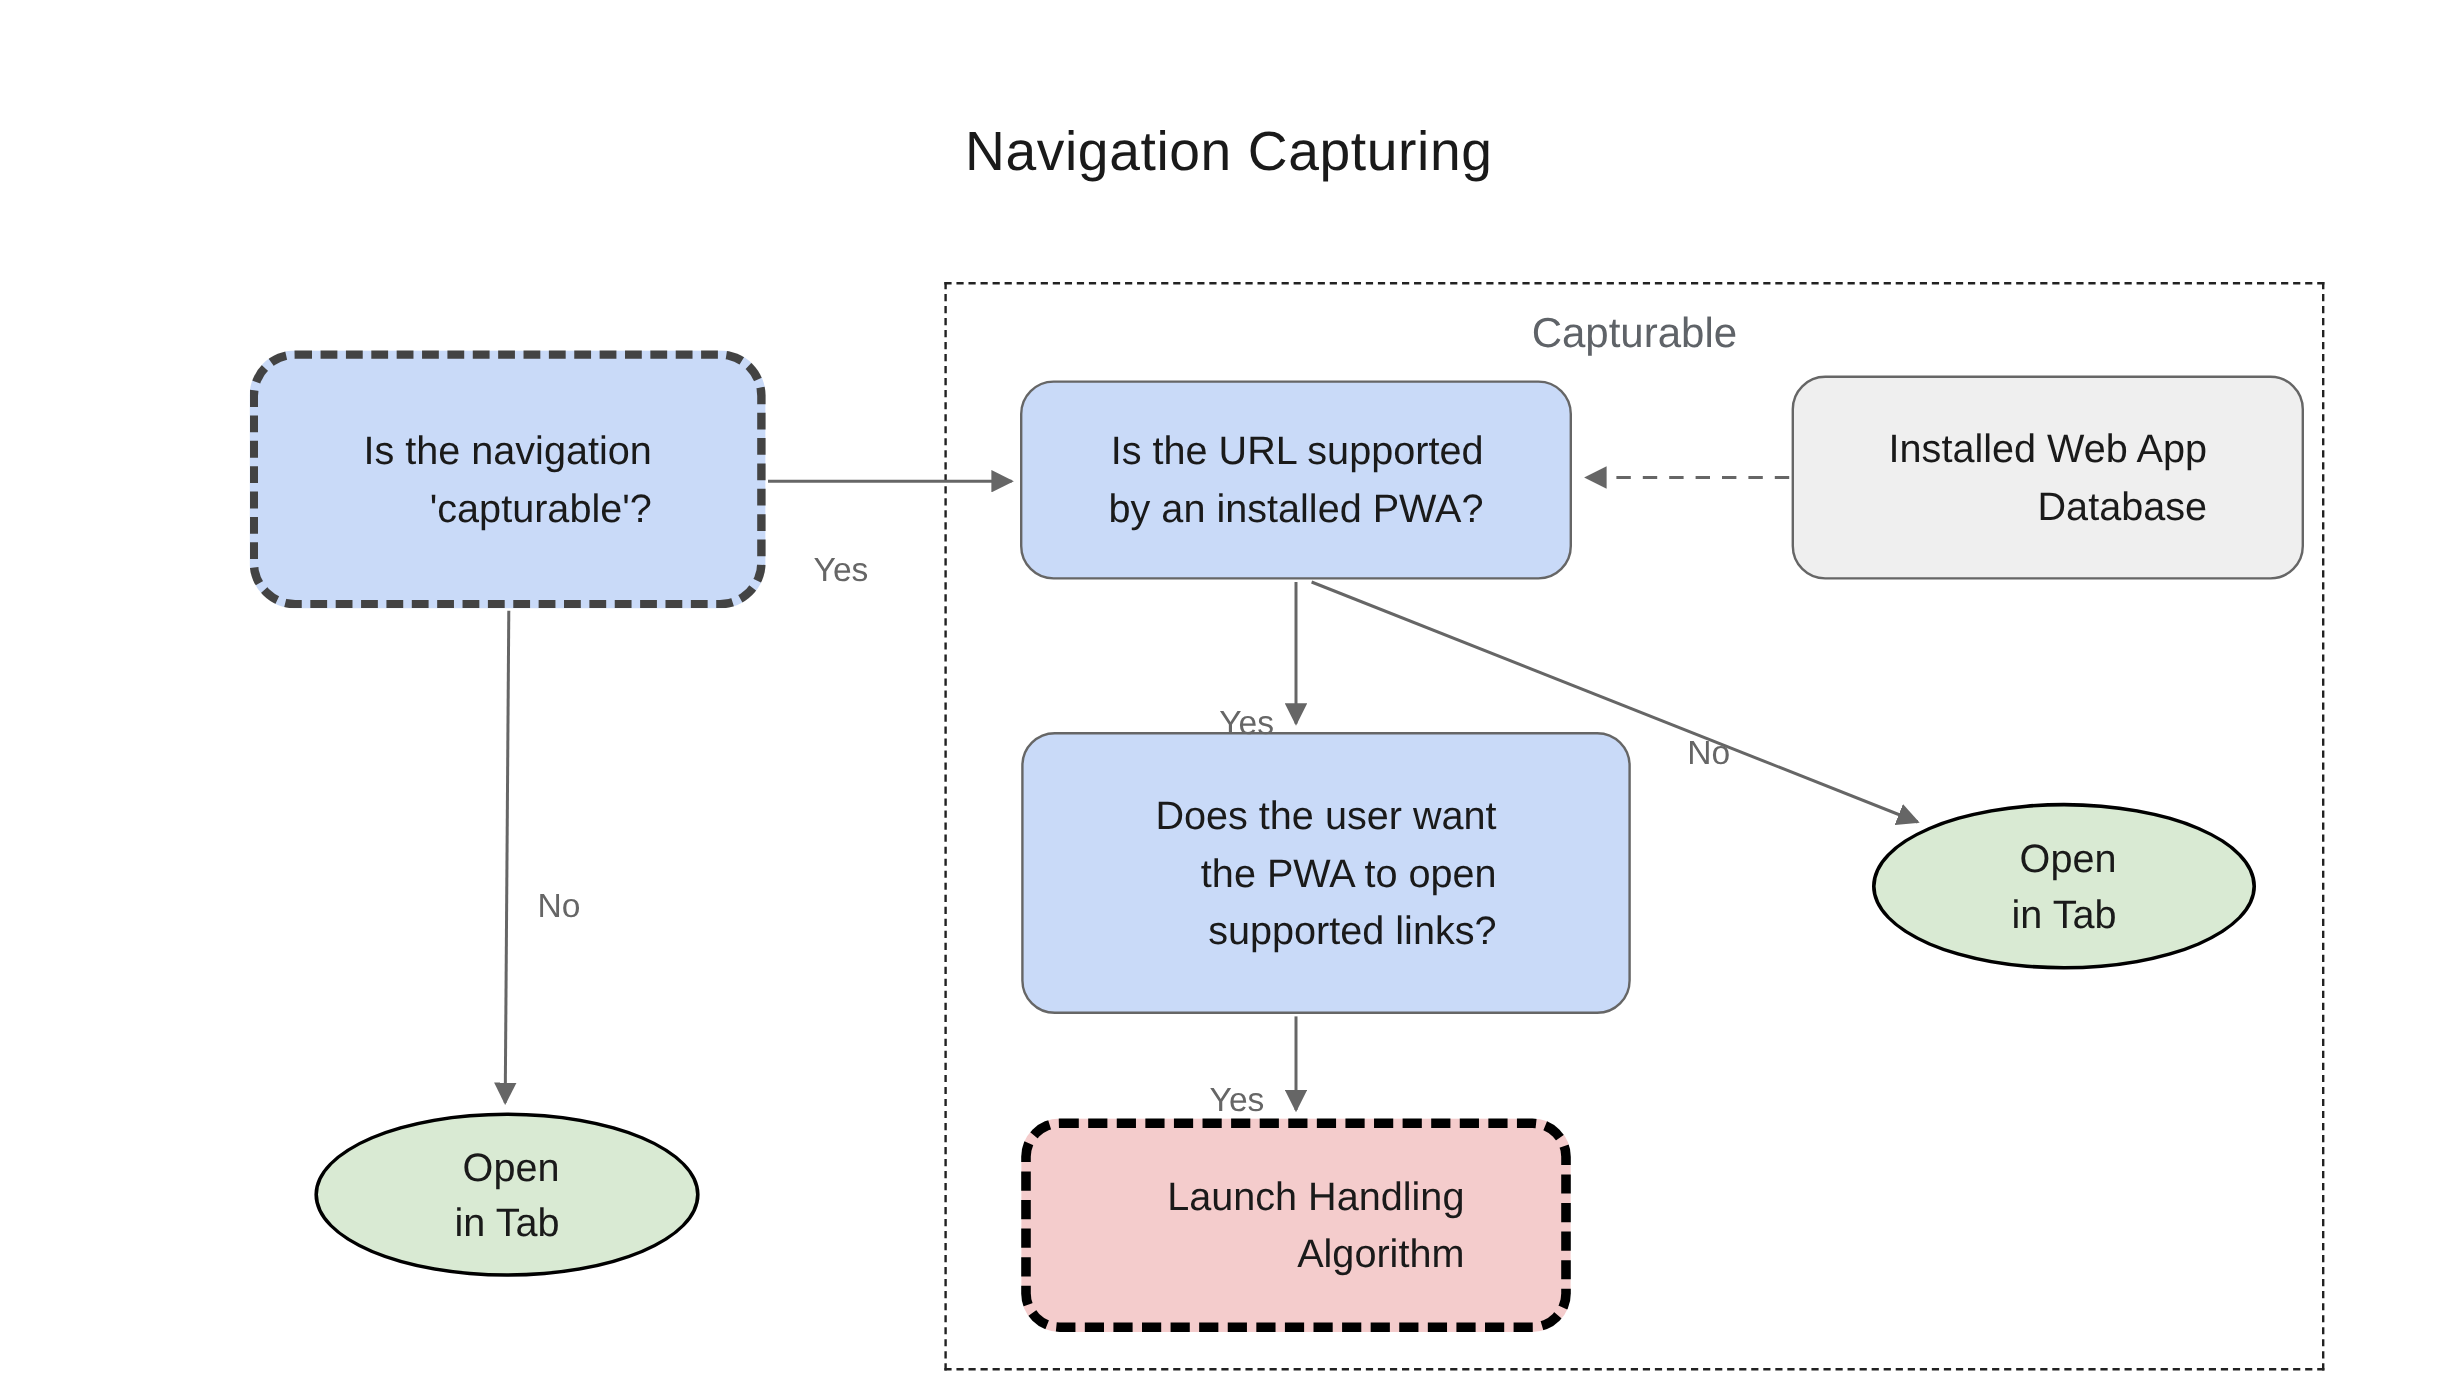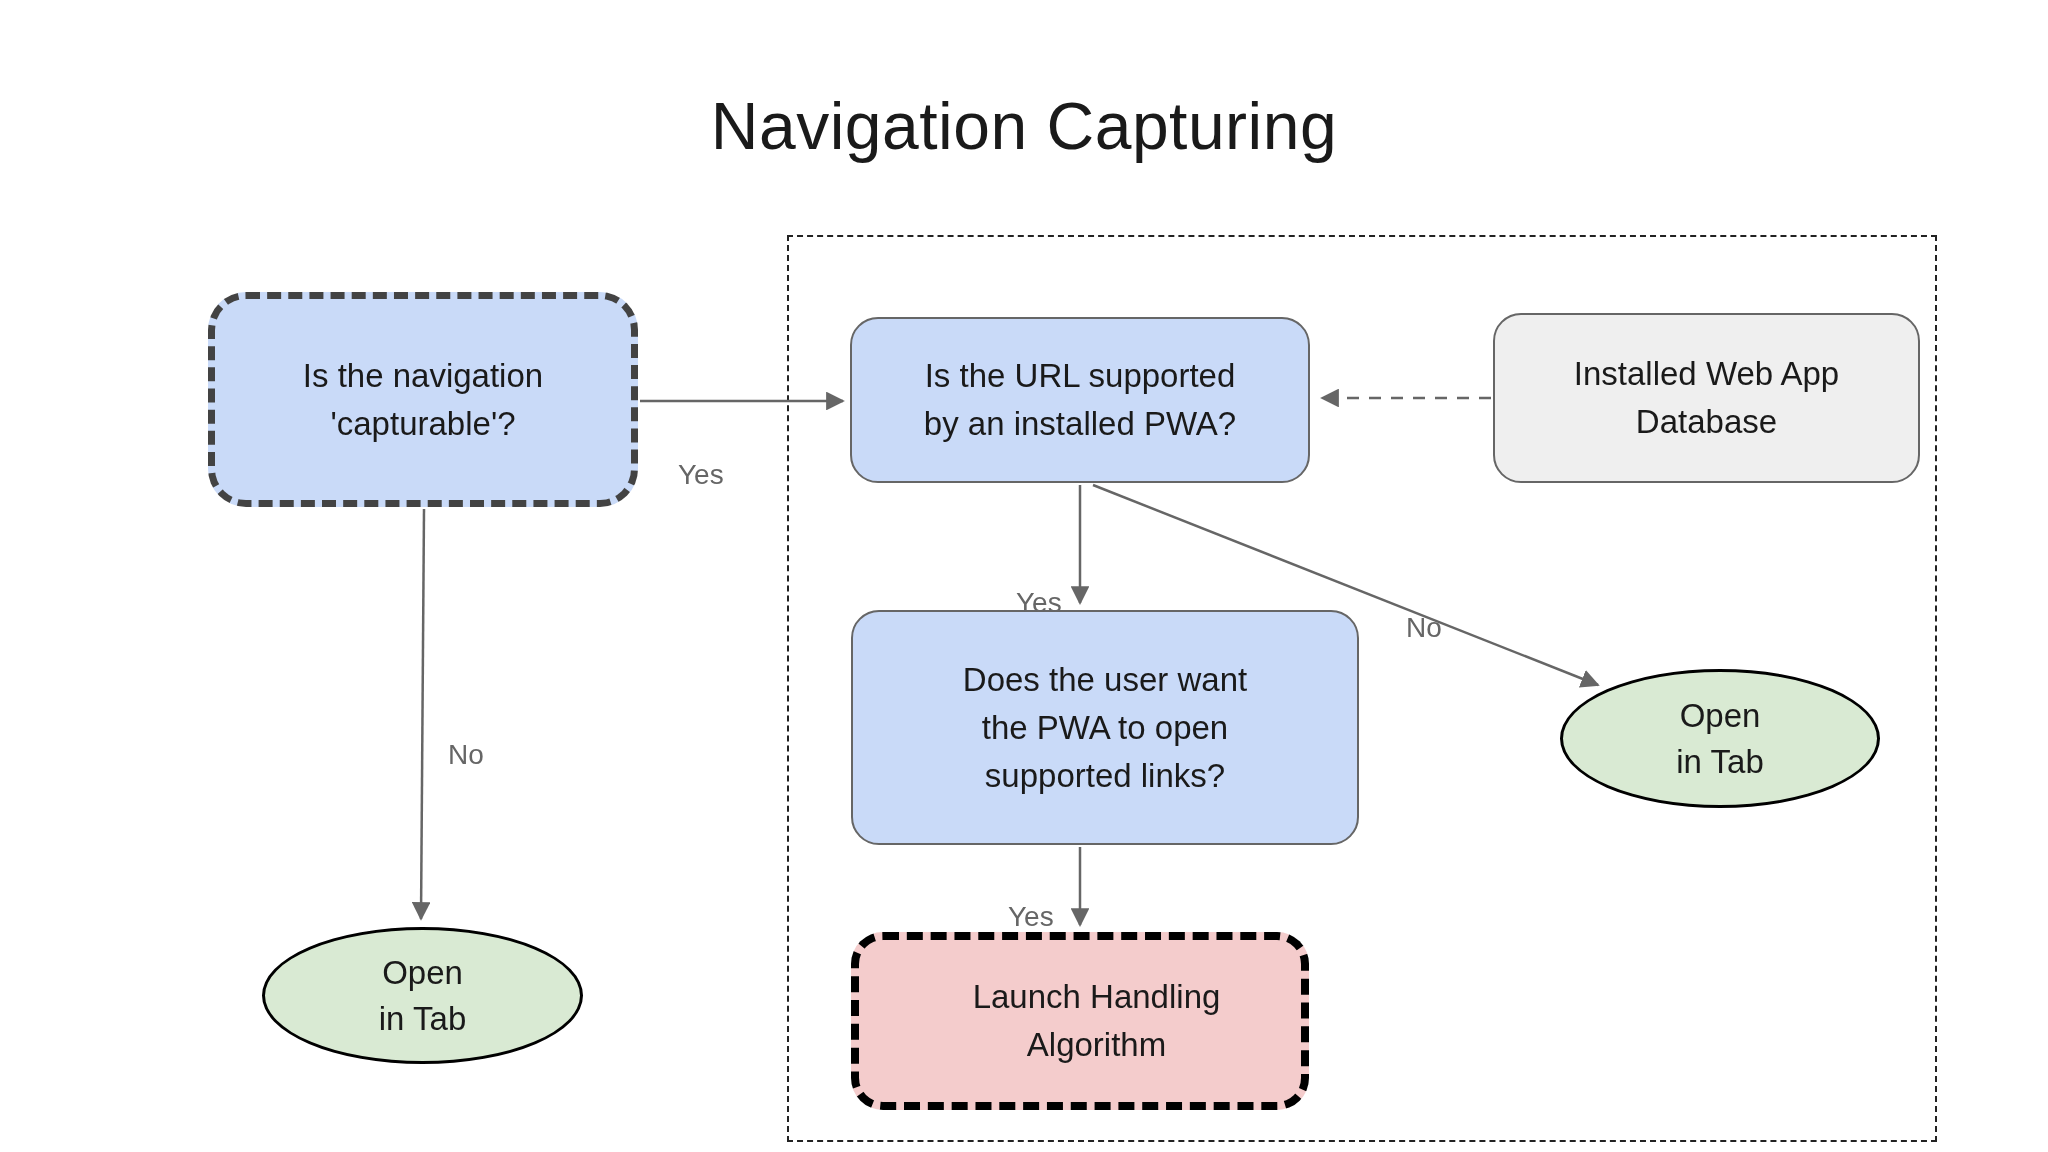--- a/index.html
+++ b/index.html
@@ -22,21 +22,21 @@
     width:2048px;height:1152px;
     background:#ffffff;
     font-family:"Liberation Sans", sans-serif;
     color:var(--text-black);
     overflow:hidden;
   }
   .title{
     position:absolute;
     left:0;top:84px;width:2048px;
     text-align:center;
-    font-size:66px;
+    font-size:46px;
     line-height:84px;
     font-weight:400;
     color:var(--text-black);
     letter-spacing:0.5px;
   }
   .group-box{
     position:absolute;
     left:787px;top:235px;width:1150px;height:907px;
     border:2px dashed #222222;
     background:transparent;
@@ -44,21 +44,21 @@
   .group-label{
     position:absolute;
     left:787px;top:258px;width:1150px;
     text-align:center;
     font-size:35px;
     color:var(--group-label-gray);
   }
   .node{
     position:absolute;
     display:flex;align-items:center;justify-content:center;
-    text-align:center;
+    text-align:right;
     font-size:33px;
     line-height:48px;
     white-space:pre-line;
     color:var(--text-black);
   }
   .node-rect{border-radius:28px;}
   .n-nav{
     left:208px;top:292px;width:430px;height:215px;
     background:var(--node-blue);
     border:7px dashed var(--border-dark);
@@ -112,20 +112,21 @@
   .el-want-yes{left:1008px;top:865px;}
 </style>
 </head>
 <body>
 
 <div class="canvas">
 
   <div class="title">Navigation Capturing</div>
 
   <div class="group-box"></div>
+  <div class="group-label">Capturable</div>
 
   <svg class="edges" width="2048" height="1152" viewBox="0 0 2048 1152" xmlns="http://www.w3.org/2000/svg">
     <defs>
       <marker id="arw" viewBox="0 0 10 10" refX="9" refY="5" markerWidth="7.5" markerHeight="7.5" orient="auto-start-reverse">
         <path d="M0,0 L10,5 L0,10 z" fill="#666666"></path>
       </marker>
     </defs>
     <line x1="640" y1="401" x2="843" y2="401" stroke="#666666" stroke-width="2.5" marker-end="url(#arw)"></line>
     <line x1="424" y1="509" x2="421" y2="919" stroke="#666666" stroke-width="2.5" marker-end="url(#arw)"></line>
     <line x1="1491" y1="398" x2="1322" y2="398" stroke="#666666" stroke-width="2.5" stroke-dasharray="12 10" marker-end="url(#arw)"></line>

